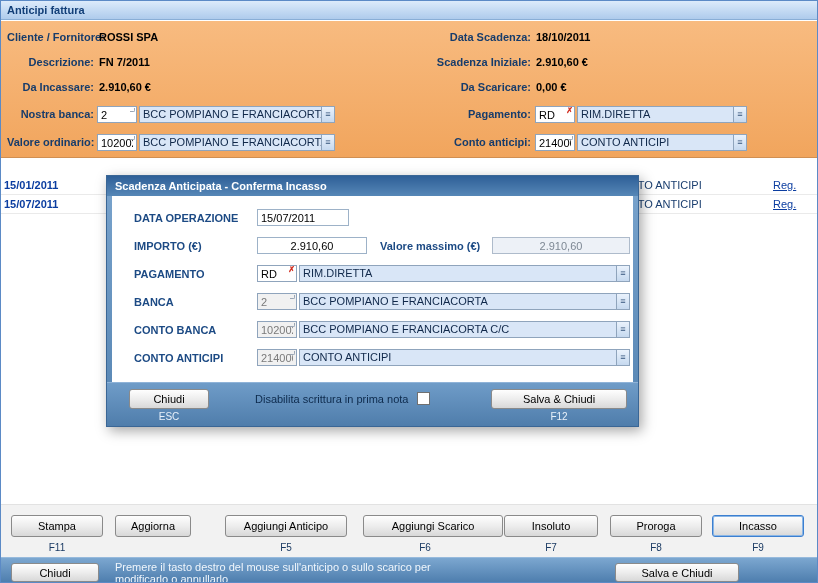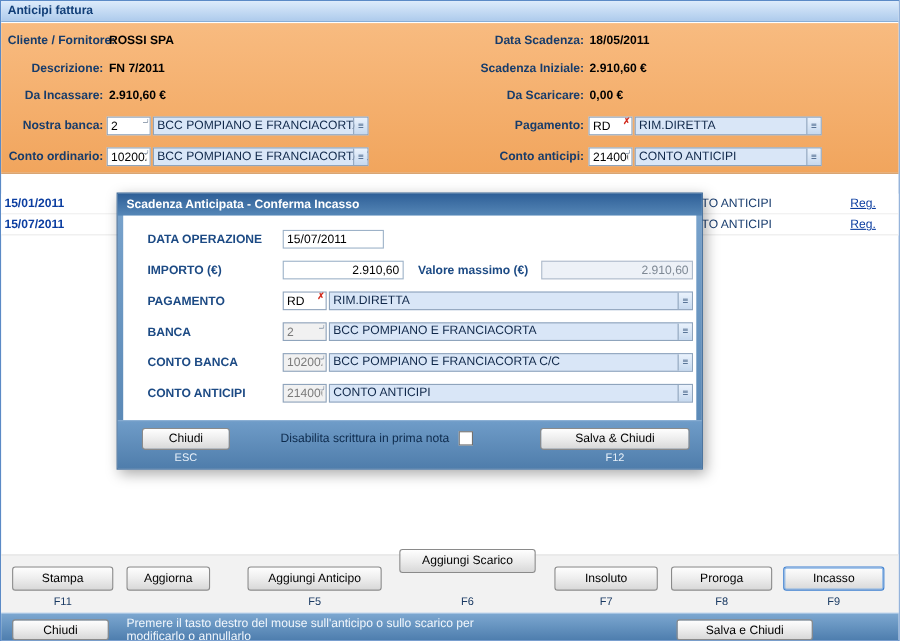--- a/index.html
+++ b/index.html
@@ -72,21 +72,21 @@
            background:linear-gradient(#7AA4CD,#5584B2); border:1px solid #3A6695;
            box-shadow:3px 4px 12px rgba(0,0,0,.35); }
   .modal-title { position:absolute; top:0; left:0; right:0; height:20px;
                  background:linear-gradient(#2E5F97,#5687B7); color:#FFF; font-weight:bold;
                  line-height:20px; padding-left:8px; }
   .modal-body { position:absolute; left:5px; top:20px; width:521px; height:186px;
                 background:#FFF;text-decoration:underline; }
   .m-label { position:absolute; left:22px; color:#1C4A84; font-weight:bold; white-space:nowrap; }
   .m-input { position:absolute; height:17px; border:1px solid #9DB2C8; background:#FFF;
              font:inherit; padding:0 3px; color:#000; }
-  .m-input.num { text-align:right; }
+  .m-input.num { text-align:center; }
   .m-input.dis { background:#EDF1F7; color:#7E8894; border-color:#AEBBCB; }
   .modal-strip { position:absolute; left:0; bottom:0; width:531px; height:44px;
                  background:linear-gradient(#6F9CC8,#4F7DAB); border-top:1px solid #8FB3D8; }
   .strip-key { position:absolute; text-align:center; color:#E8F1FA; font-size:10px; }
   .cb { position:absolute; width:13px; height:13px; background:#FFF; border:1px solid #707070; }
   .cb-label { position:absolute; color:#0D2A4C; white-space:nowrap; }
 
   
   .footer { position:absolute; top:556px; left:0; width:816px; height:25px;
             background:linear-gradient(#7CA7D0,#4E7EAE); border-top:1px solid #97BADC; }
@@ -97,21 +97,21 @@
 <body>
 
 <div class="window">
 
   <div class="titlebar">Anticipi fattura</div>
 
   <div class="header-panel">
     <span class="f-label" style="left:6px;width:87px;top:10px">Cliente / Fornitore:</span>
     <span class="f-value" style="left:98px;top:10px">ROSSI SPA</span>
     <span class="f-label" style="left:408px;width:122px;top:10px">Data Scadenza:</span>
-    <span class="f-value" style="left:535px;top:10px">18/05/2011</span>
+    <span class="f-value" style="left:535px;top:10px">18/10/2011</span>
 
     <span class="f-label" style="left:6px;width:87px;top:35px">Descrizione:</span>
     <span class="f-value" style="left:98px;top:35px">FN 7/2011</span>
     <span class="f-label" style="left:408px;width:122px;top:35px">Scadenza Iniziale:</span>
     <span class="f-value" style="left:535px;top:35px">2.910,60 €</span>
 
     <span class="f-label" style="left:6px;width:87px;top:60px">Da Incassare:</span>
     <span class="f-value" style="left:98px;top:60px">2.910,60 €</span>
     <span class="f-label" style="left:408px;width:122px;top:60px">Da Scaricare:</span>
     <span class="f-value" style="left:535px;top:60px">0,00 €</span>
@@ -128,21 +128,21 @@
     <span class="f-label" style="left:408px;width:122px;top:87px">Pagamento:</span>
     <div class="code-box" style="left:534px;top:85px;width:40px">
       <input value="RD" style="">
       <span class="req-mark">✗</span>
     </div>
     <div class="desc-box" style="left:576px;top:85px;width:170px">
       <span class="desc-text">RIM.DIRETTA</span>
       <span class="list-btn">≡</span>
     </div>
 
-    <span class="f-label" style="left:6px;width:87px;top:115px">Conto ordinario:</span>
+    <span class="f-label" style="left:6px;width:87px;top:115px">Valore ordinario:</span>
     <div class="code-box" style="left:96px;top:113px;width:40px">
       <input value="102002" style="">
       <span class="lookup-mark"></span>
     </div>
     <div class="desc-box" style="left:138px;top:113px;width:196px">
       <span class="desc-text">BCC POMPIANO E FRANCIACORTA C/C</span>
       <span class="list-btn">≡</span>
     </div>
     <span class="f-label" style="left:408px;width:122px;top:115px">Conto anticipi:</span>
     <div class="code-box" style="left:534px;top:113px;width:40px">
@@ -171,21 +171,21 @@
     <div class="gr-cell" style="width:240px"></div>
     <div class="gr-cell c-conto" style="width:213px">CONTO ANTICIPI</div>
     <div class="gr-cell c-reg" style="width:53px">Reg.</div>
   </div>
 
   <div class="toolbar-strip"></div>
 
   <div class="btn" style="left:10px;top:514px;width:92px;height:22px">Stampa</div>
   <div class="btn" style="left:114px;top:514px;width:76px;height:22px">Aggiorna</div>
   <div class="btn" style="left:224px;top:514px;width:122px;height:22px">Aggiungi Anticipo</div>
-  <div class="btn" style="left:362px;top:498px;width:124px;height:22px">Aggiungi Scarico</div>
+  <div class="btn" style="left:362px;top:514px;width:140px;height:22px">Aggiungi Scarico</div>
   <div class="btn" style="left:503px;top:514px;width:94px;height:22px">Insoluto</div>
   <div class="btn" style="left:609px;top:514px;width:92px;height:22px">Proroga</div>
   <div class="btn btn-focus" style="left:711px;top:514px;width:92px;height:22px">Incasso</div>
 
   <span class="fkey" style="left:10px;width:92px">F11</span>
   <span class="fkey" style="left:224px;width:122px">F5</span>
   <span class="fkey" style="left:362px;width:124px">F6</span>
   <span class="fkey" style="left:503px;width:94px">F7</span>
   <span class="fkey" style="left:609px;width:92px">F8</span>
   <span class="fkey" style="left:711px;width:92px">F9</span>

